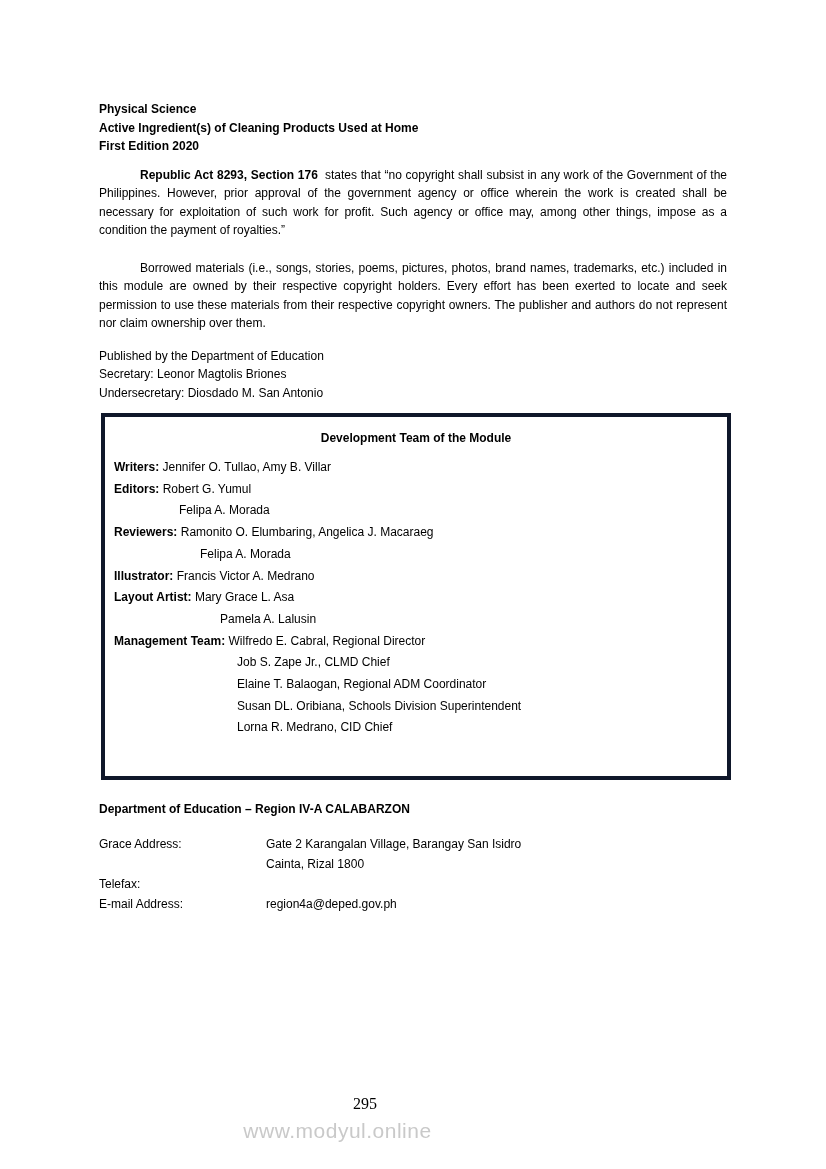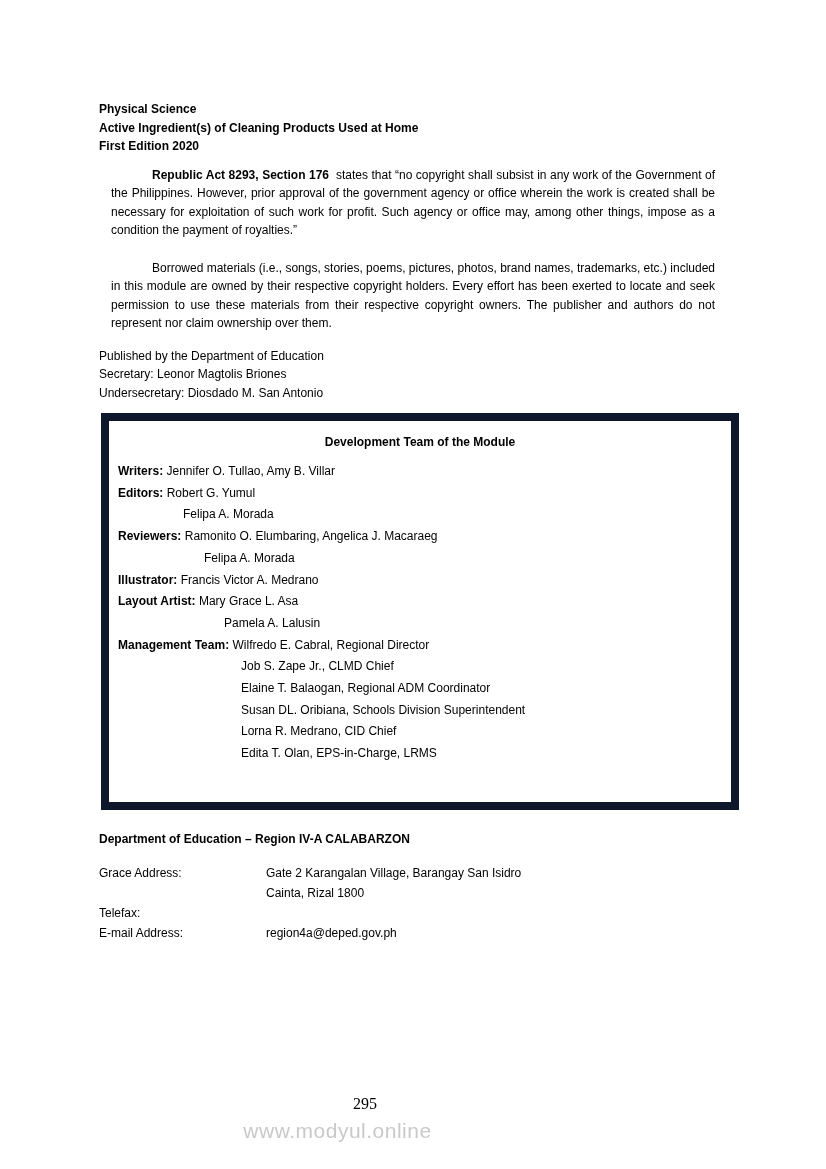--- a/index.html
+++ b/index.html
@@ -13,32 +13,32 @@
   }
   .content {
     position: absolute;
     left: 99px; top: 100px;
     width: 628px;
     font-size: 12px;
     line-height: 18.5px;
   }
   .doc-header div { font-weight: bold; }
   .para {
-    margin: 12px;
+    margin: 0;
     text-align: justify;
     text-indent: 41px;
   }
   .para1 { margin-top: 10px; }
   .para2 { margin-top: 19px; }
   .publisher { margin-top: 14px; }
   .team-box {
     margin-top: 11px;
     margin-left: 2px;
     width: 604px;
-    border: 8px solid #0f172a;
+    border: 4px solid #0f172a;
     padding: 12px 9px 37px 9px;
   }
   .team-box-title {
     text-align: center;
     font-weight: bold;
     line-height: 19px;
     margin-bottom: 9px;
   }
   .team-row { line-height: 21.7px; }
   .lbl { font-weight: bold; }
@@ -105,21 +105,20 @@
     <div class="team-row"><span class="lbl">Reviewers:</span><span>Ramonito O. Elumbaring, Angelica J. Macaraeg</span></div>
     <div class="team-row indent-b"><span class="lbl"></span><span>Felipa A. Morada</span></div>
     <div class="team-row"><span class="lbl">Illustrator:</span><span>Francis Victor A. Medrano</span></div>
     <div class="team-row"><span class="lbl">Layout Artist:</span><span>Mary Grace L. Asa</span></div>
     <div class="team-row indent-c"><span class="lbl"></span><span>Pamela A. Lalusin</span></div>
     <div class="team-row"><span class="lbl">Management Team:</span><span>Wilfredo E. Cabral, Regional Director</span></div>
     <div class="team-row indent-d"><span class="lbl"></span><span>Job S. Zape Jr., CLMD Chief</span></div>
     <div class="team-row indent-d"><span class="lbl"></span><span>Elaine T. Balaogan, Regional ADM Coordinator</span></div>
     <div class="team-row indent-d"><span class="lbl"></span><span>Susan DL. Oribiana, Schools Division Superintendent</span></div>
     <div class="team-row indent-d"><span class="lbl"></span><span>Lorna R. Medrano, CID Chief</span></div>
-    <div class="team-row indent-d"><span class="lbl"></span><span>Edita T. Olan, EPS-in-Charge, LRMS</span></div>
   </div>
 
   <div class="region-heading">Department of Education – Region IV-A CALABARZON</div>
 
   <div class="contact">
     <div class="contact-row">
       <div class="contact-label">Grace Address:</div>
       <div class="contact-value">Gate 2 Karangalan Village, Barangay San Isidro</div>
     </div>
     <div class="contact-row">

